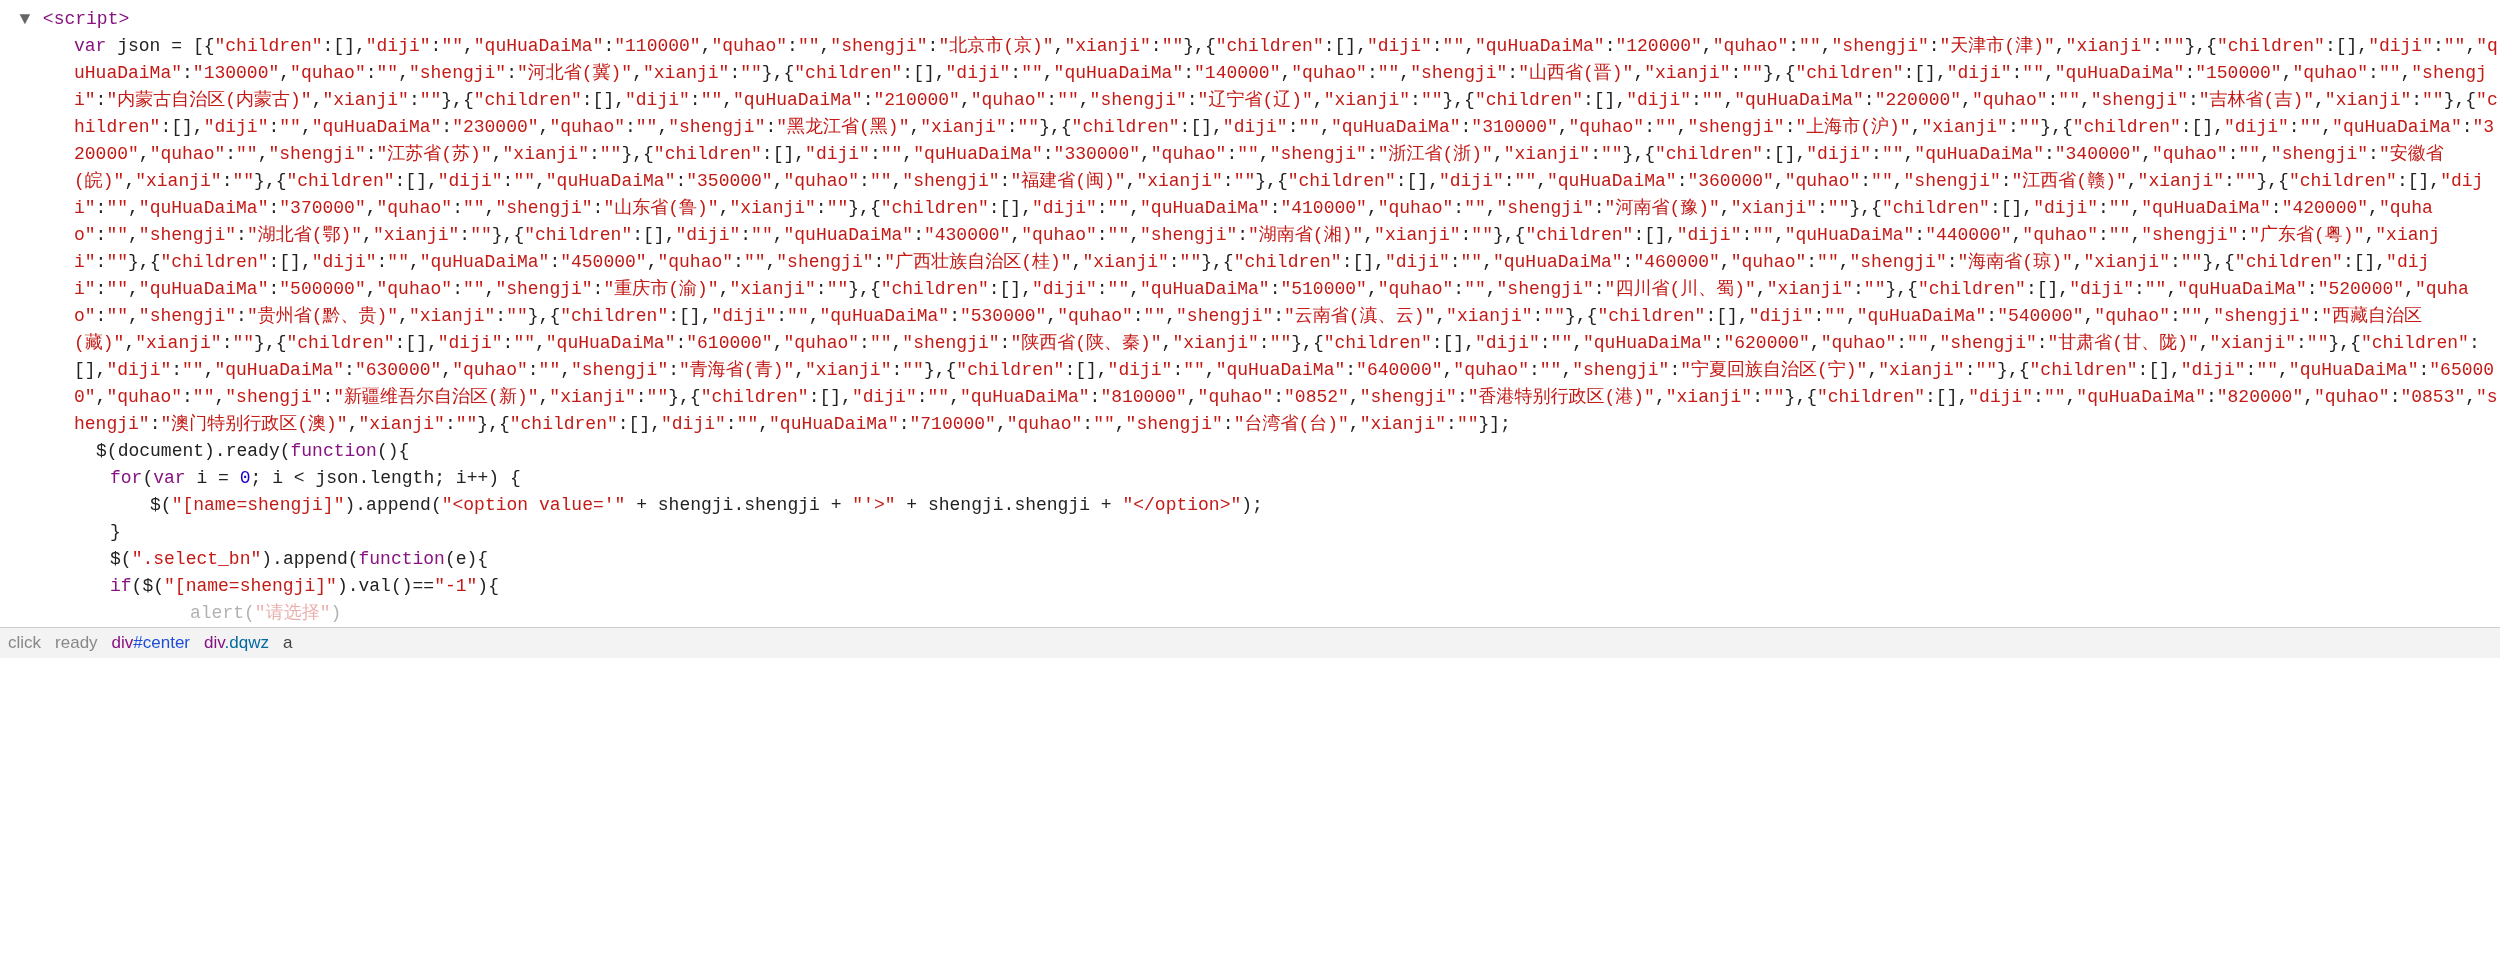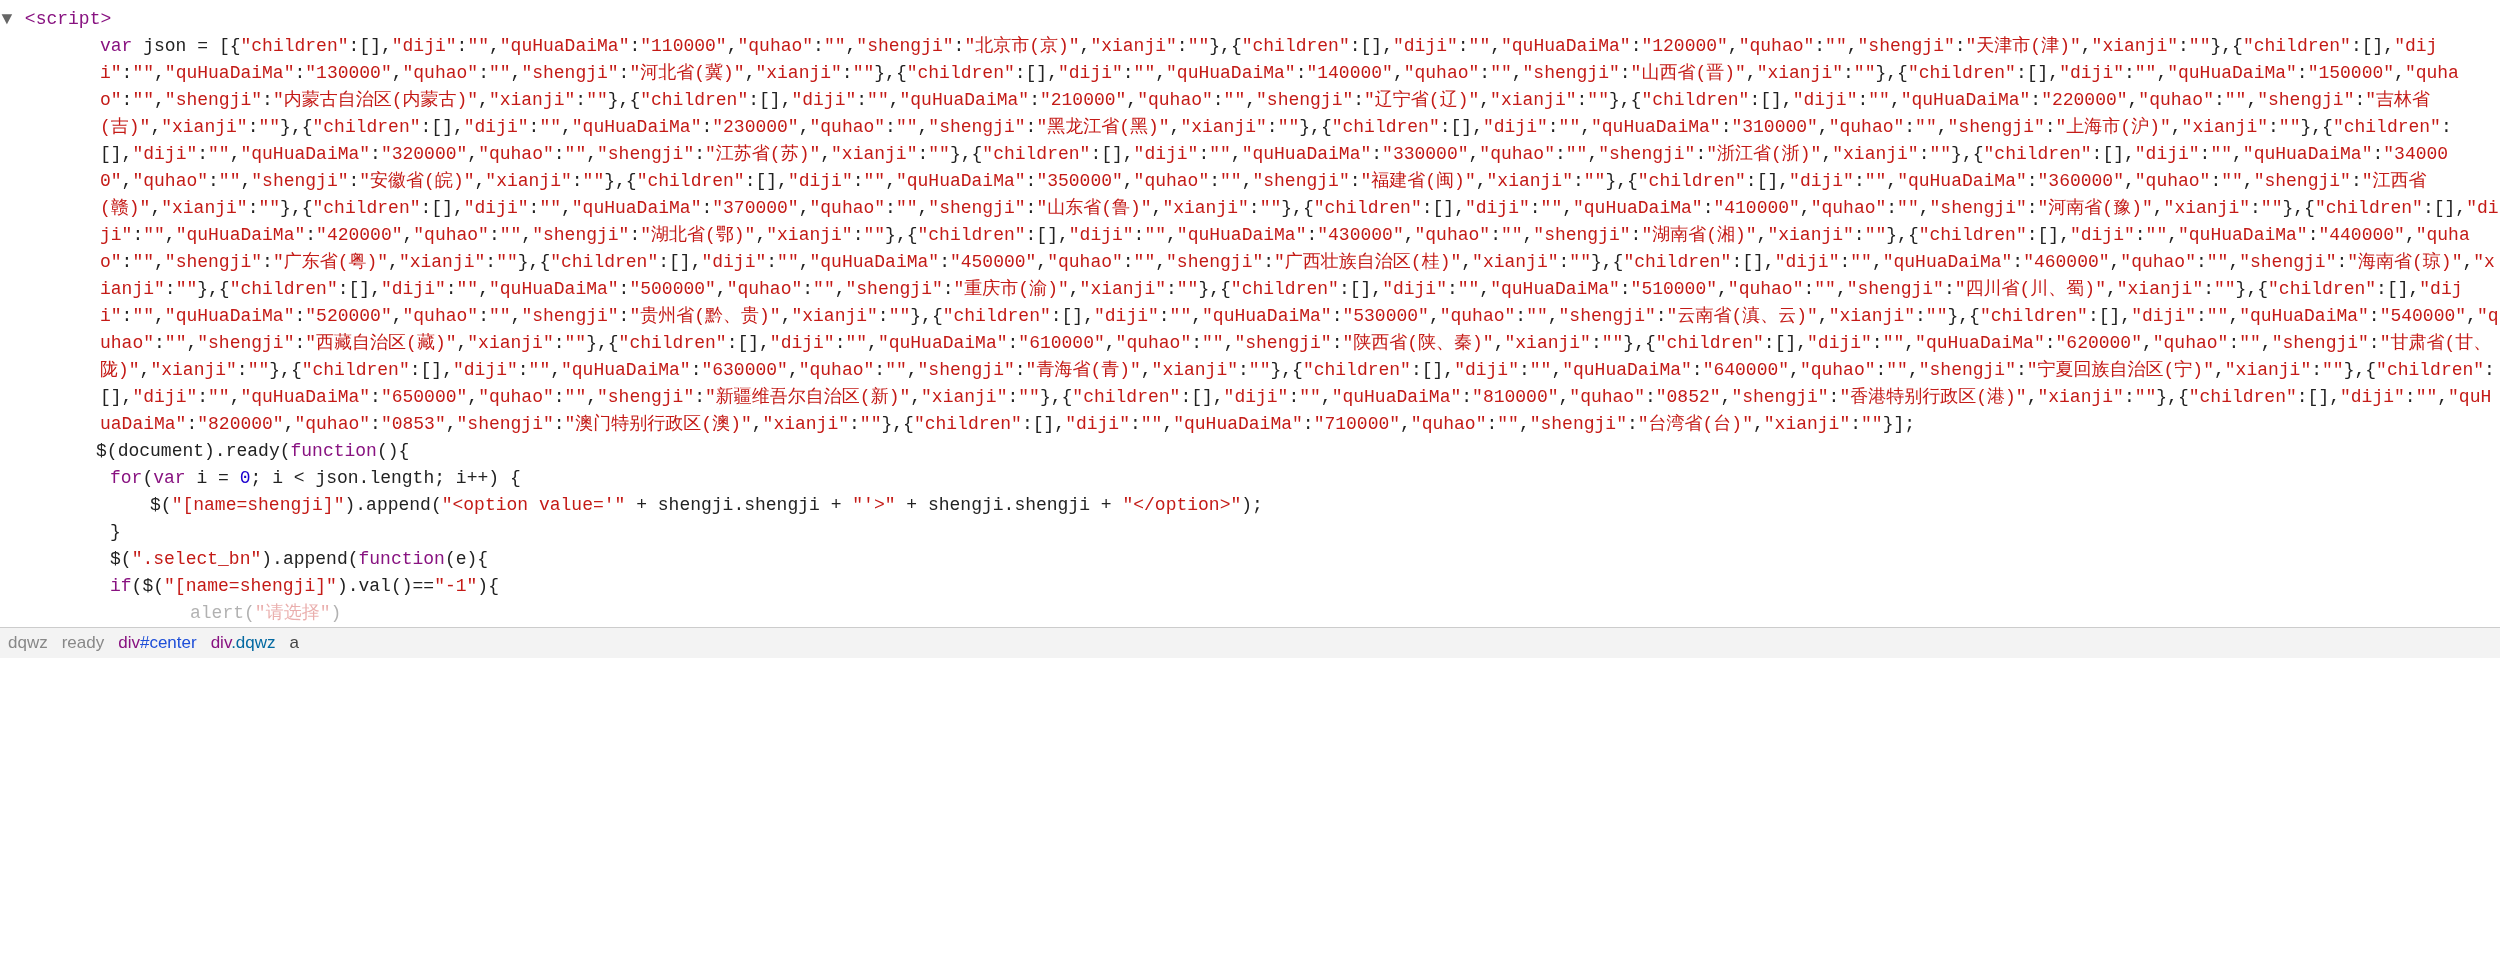--- a/index.html
+++ b/index.html
@@ -6,22 +6,22 @@
 body {
   font-family: Menlo, Consolas, "Courier New", monospace;
   font-size: 18px;
   line-height: 1.5;
   background: #ffffff;
   color: #222;
   white-space: nowrap;
   overflow-x: auto;
 }
 .code-area { padding: 6px 0 0 0; }
-.line { display: block; white-space: pre; }
-.wrap-block { padding-left: 100px; white-space: pre-wrap; word-break: break-all; }
+.line { display: block; padding-left: 18px; white-space: pre; }
+.wrap-block { padding-left: 74px; white-space: pre-wrap; word-break: break-all; }
 .arrow { color: #666; display:inline-block; width:14px; text-align:center; }
 .tag-name { color: #881280; }
 .angle { color: #881280; }
 .kw { color: #881280; }
 .ident { color: #222; }
 .paren { color: #222; }
 .brace { color: #222; }
 .str { color: #c41a16; }
 .num { color: #1c00cf; }
 .op { color: #222; }
@@ -53,18 +53,18 @@
   <div class="line" style="padding-left:110px" id="ln-for"><span class="kw">for</span><span class="paren">(</span><span class="kw">var</span> <span class="ident">i</span> <span class="op">=</span> <span class="num">0</span><span class="punc">;</span> <span class="ident">i</span> <span class="op">&lt;</span> <span class="ident">json</span><span class="punc">.</span><span class="ident">length</span><span class="punc">;</span> <span class="ident">i</span><span class="op">++</span><span class="paren">)</span> <span class="brace">{</span></div>
   <div class="line" style="padding-left:150px" id="ln-append"><span class="ident">$</span><span class="paren">(</span><span class="str">"[name=shengji]"</span><span class="paren">)</span><span class="punc">.</span><span class="ident">append</span><span class="paren">(</span><span class="str">"&lt;option value='"</span> <span class="op">+</span> <span class="ident">shengji</span><span class="punc">.</span><span class="ident">shengji</span> <span class="op">+</span> <span class="str">"'&gt;"</span> <span class="op">+</span> <span class="ident">shengji</span><span class="punc">.</span><span class="ident">shengji</span> <span class="op">+</span> <span class="str">"&lt;/option&gt;"</span><span class="paren">);</span></div>
   <div class="line" style="padding-left:110px" id="ln-forclose"><span class="brace">}</span></div>
   <div class="line" style="padding-left:110px" id="ln-click"><span class="ident">$</span><span class="paren">(</span><span class="str">".select_bn"</span><span class="paren">)</span><span class="punc">.</span><span class="ident">append</span><span class="paren">(</span><span class="kw">function</span><span class="paren">(</span><span class="ident">e</span><span class="paren">){</span></div>
   <div class="line" style="padding-left:110px" id="ln-if"><span class="kw">if</span><span class="paren">(</span><span class="ident">$</span><span class="paren">(</span><span class="str">"[name=shengji]"</span><span class="paren">)</span><span class="punc">.</span><span class="ident">val</span><span class="paren">()</span><span class="op">==</span><span class="str">"-1"</span><span class="paren">){</span></div>
   <div class="line" style="padding-left:190px; opacity:.35" id="ln-alert"><span class="ident">alert</span><span class="paren">(</span><span class="str">"请选择"</span><span class="paren">)</span></div>
 
 </div>
 
 <div class="breadcrumb">
-  <span class="crumb">dqwz</span>
+  <span class="crumb">click</span>
   <span class="crumb">ready</span>
   <span class="crumb"><span style="color:#881280">div</span><span style="color:#1d4ed8">#center</span></span>
   <span class="crumb"><span style="color:#881280">div</span><span style="color:#0369a1">.dqwz</span></span>
   <span class="crumb last">a</span>
 </div>
 
 </body></html>

